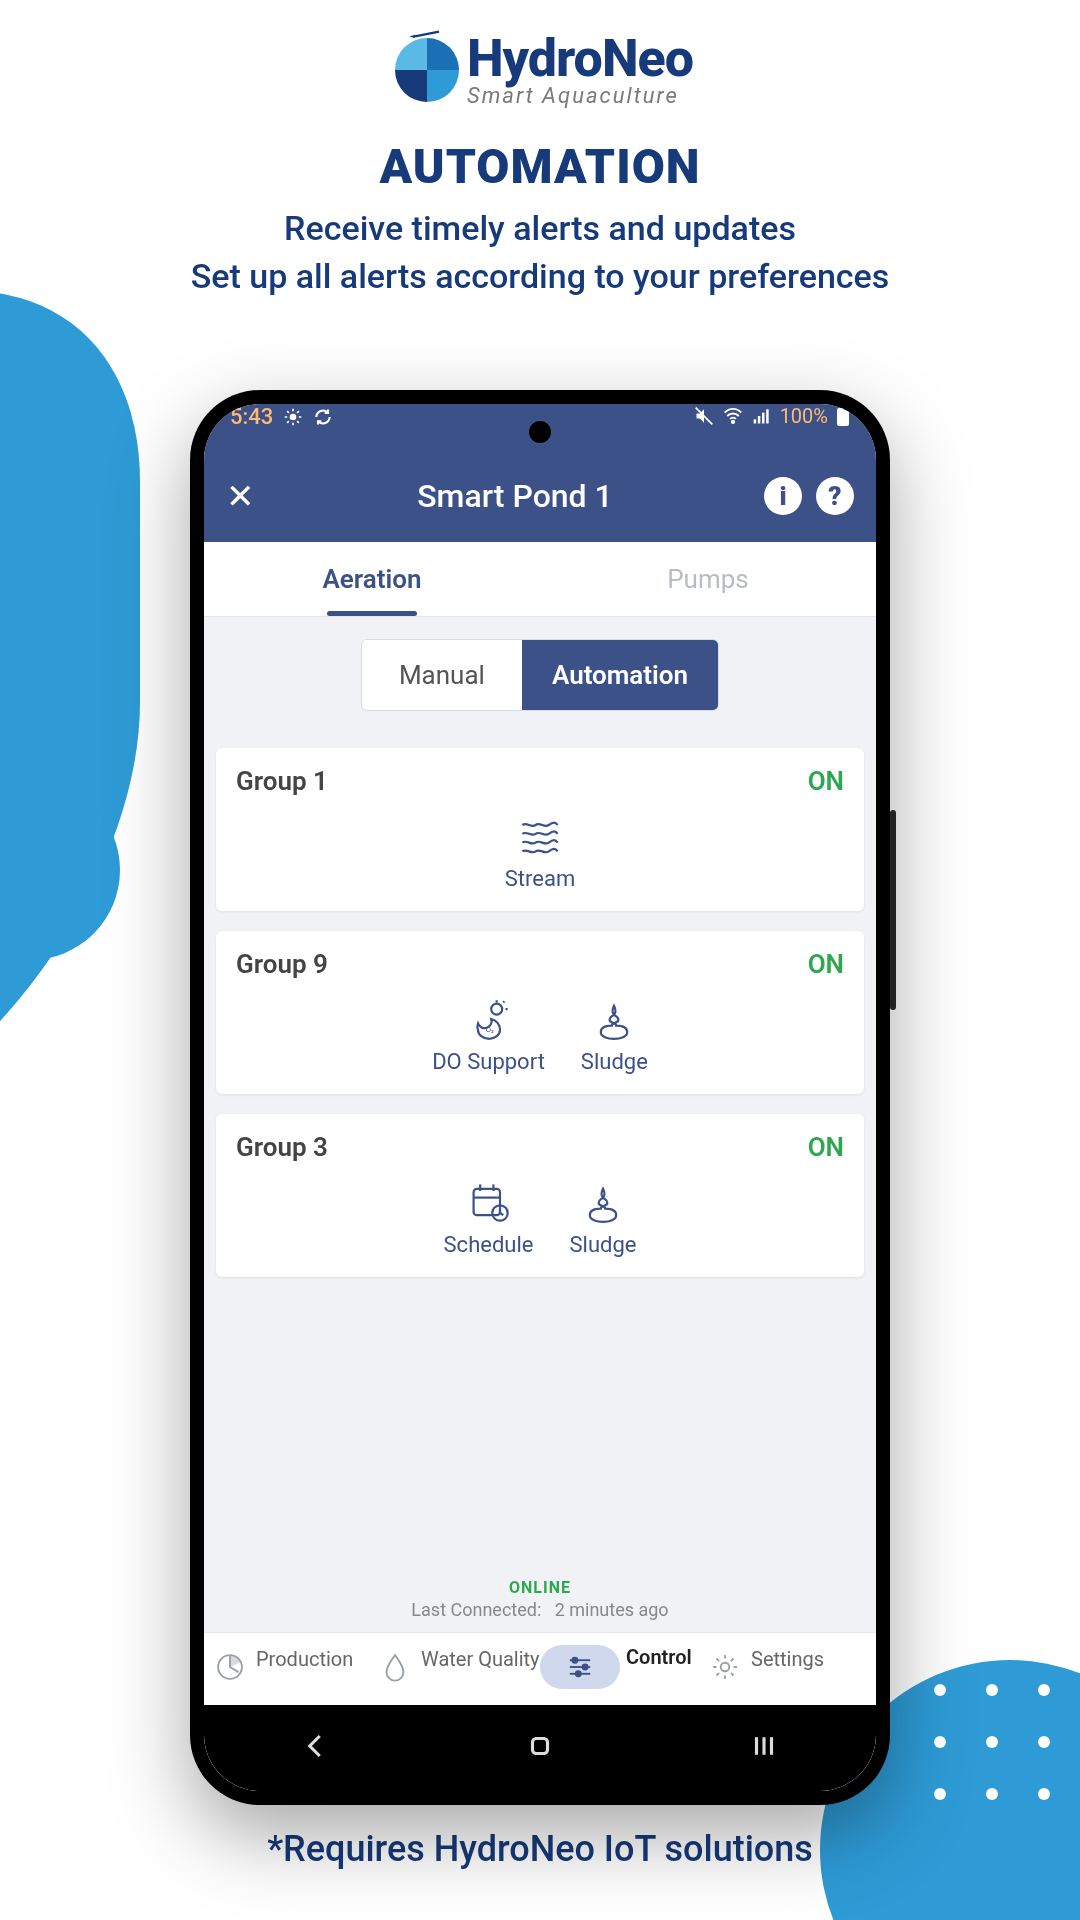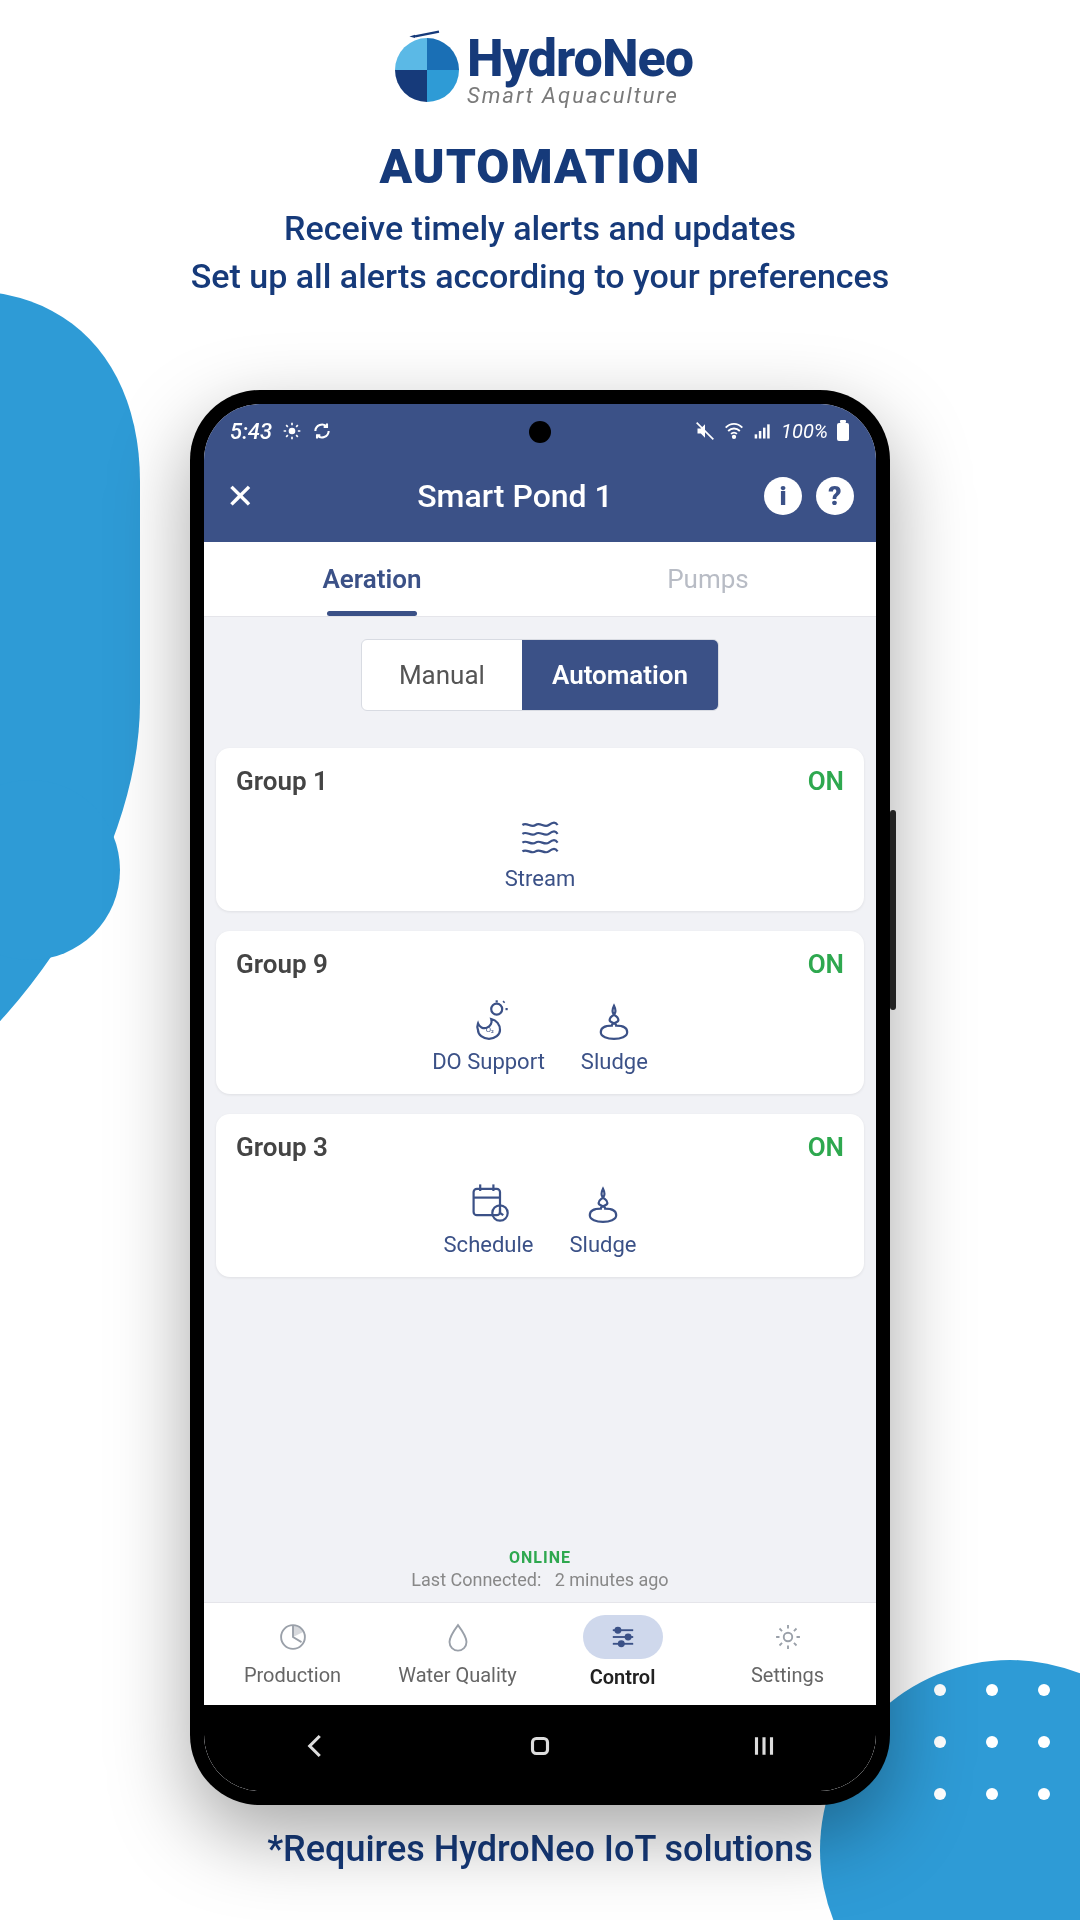--- a/index.html
+++ b/index.html
@@ -156,28 +156,27 @@
     width: 22px; height: 22px;
     background: #000;
     border-radius: 50%;
     z-index: 50;
   }
 
   
   .statusbar {
     height: 54px;
     background: #3b5187;
-    color: #ffffff;
-    display: flex;
-    align-items: center;
+    color: #fdba74;
+    display: flex;
+    align-items: flex-start;
     padding: 0 26px;
     font-size: 22px;
     border-radius: 56px 56px 0 0;
     position: relative;
-    font-style: italic;
   }
   .statusbar .left { display: flex; align-items: center; gap: 10px; font-weight: 500;}
   .statusbar .right { margin-left: auto; display: flex; align-items: center; gap: 8px; font-size: 20px;}
   .status-icon { display: inline-flex; }
 
   
   .app-header {
     background: #3b5187;
     color: #fff;
     padding: 18px 22px 26px;
@@ -269,21 +268,21 @@
   }
   .toggle-wrap .opt.active {
     background: #3b5187;
     color: #fff;
     font-weight: 600;
   }
 
   .group-card {
     background: #fff;
     margin: 0 12px 20px;
-    border-radius: 14px;
+    border-radius: 6px;
     box-shadow: 0 1px 3px rgba(0,0,0,0.08);
     padding: 18px 20px 20px;
   }
   .group-head {
     display: flex;
     justify-content: space-between;
     font-size: 26px;
     margin-bottom: 18px;
   }
   .group-head .name { color: #444; font-weight: 600; }
@@ -326,22 +325,22 @@
   .bottom-nav {
     background: #fff;
     display: flex;
     justify-content: space-around;
     align-items: center;
     padding: 12px 6px 16px;
     border-top: 1px solid #e5e5ea;
   }
   .nav-item {
     display: flex;
-    flex-direction: column;
-    align-items: center;
+    flex-direction: row;
+    align-items: flex-start;
     gap: 6px;
     color: #666;
     font-size: 20px;
     cursor: pointer;
     flex: 1;
   }
   .nav-item .nicon {
     width: 40px; height: 40px;
     display: flex; align-items: center; justify-content: center;
   }

